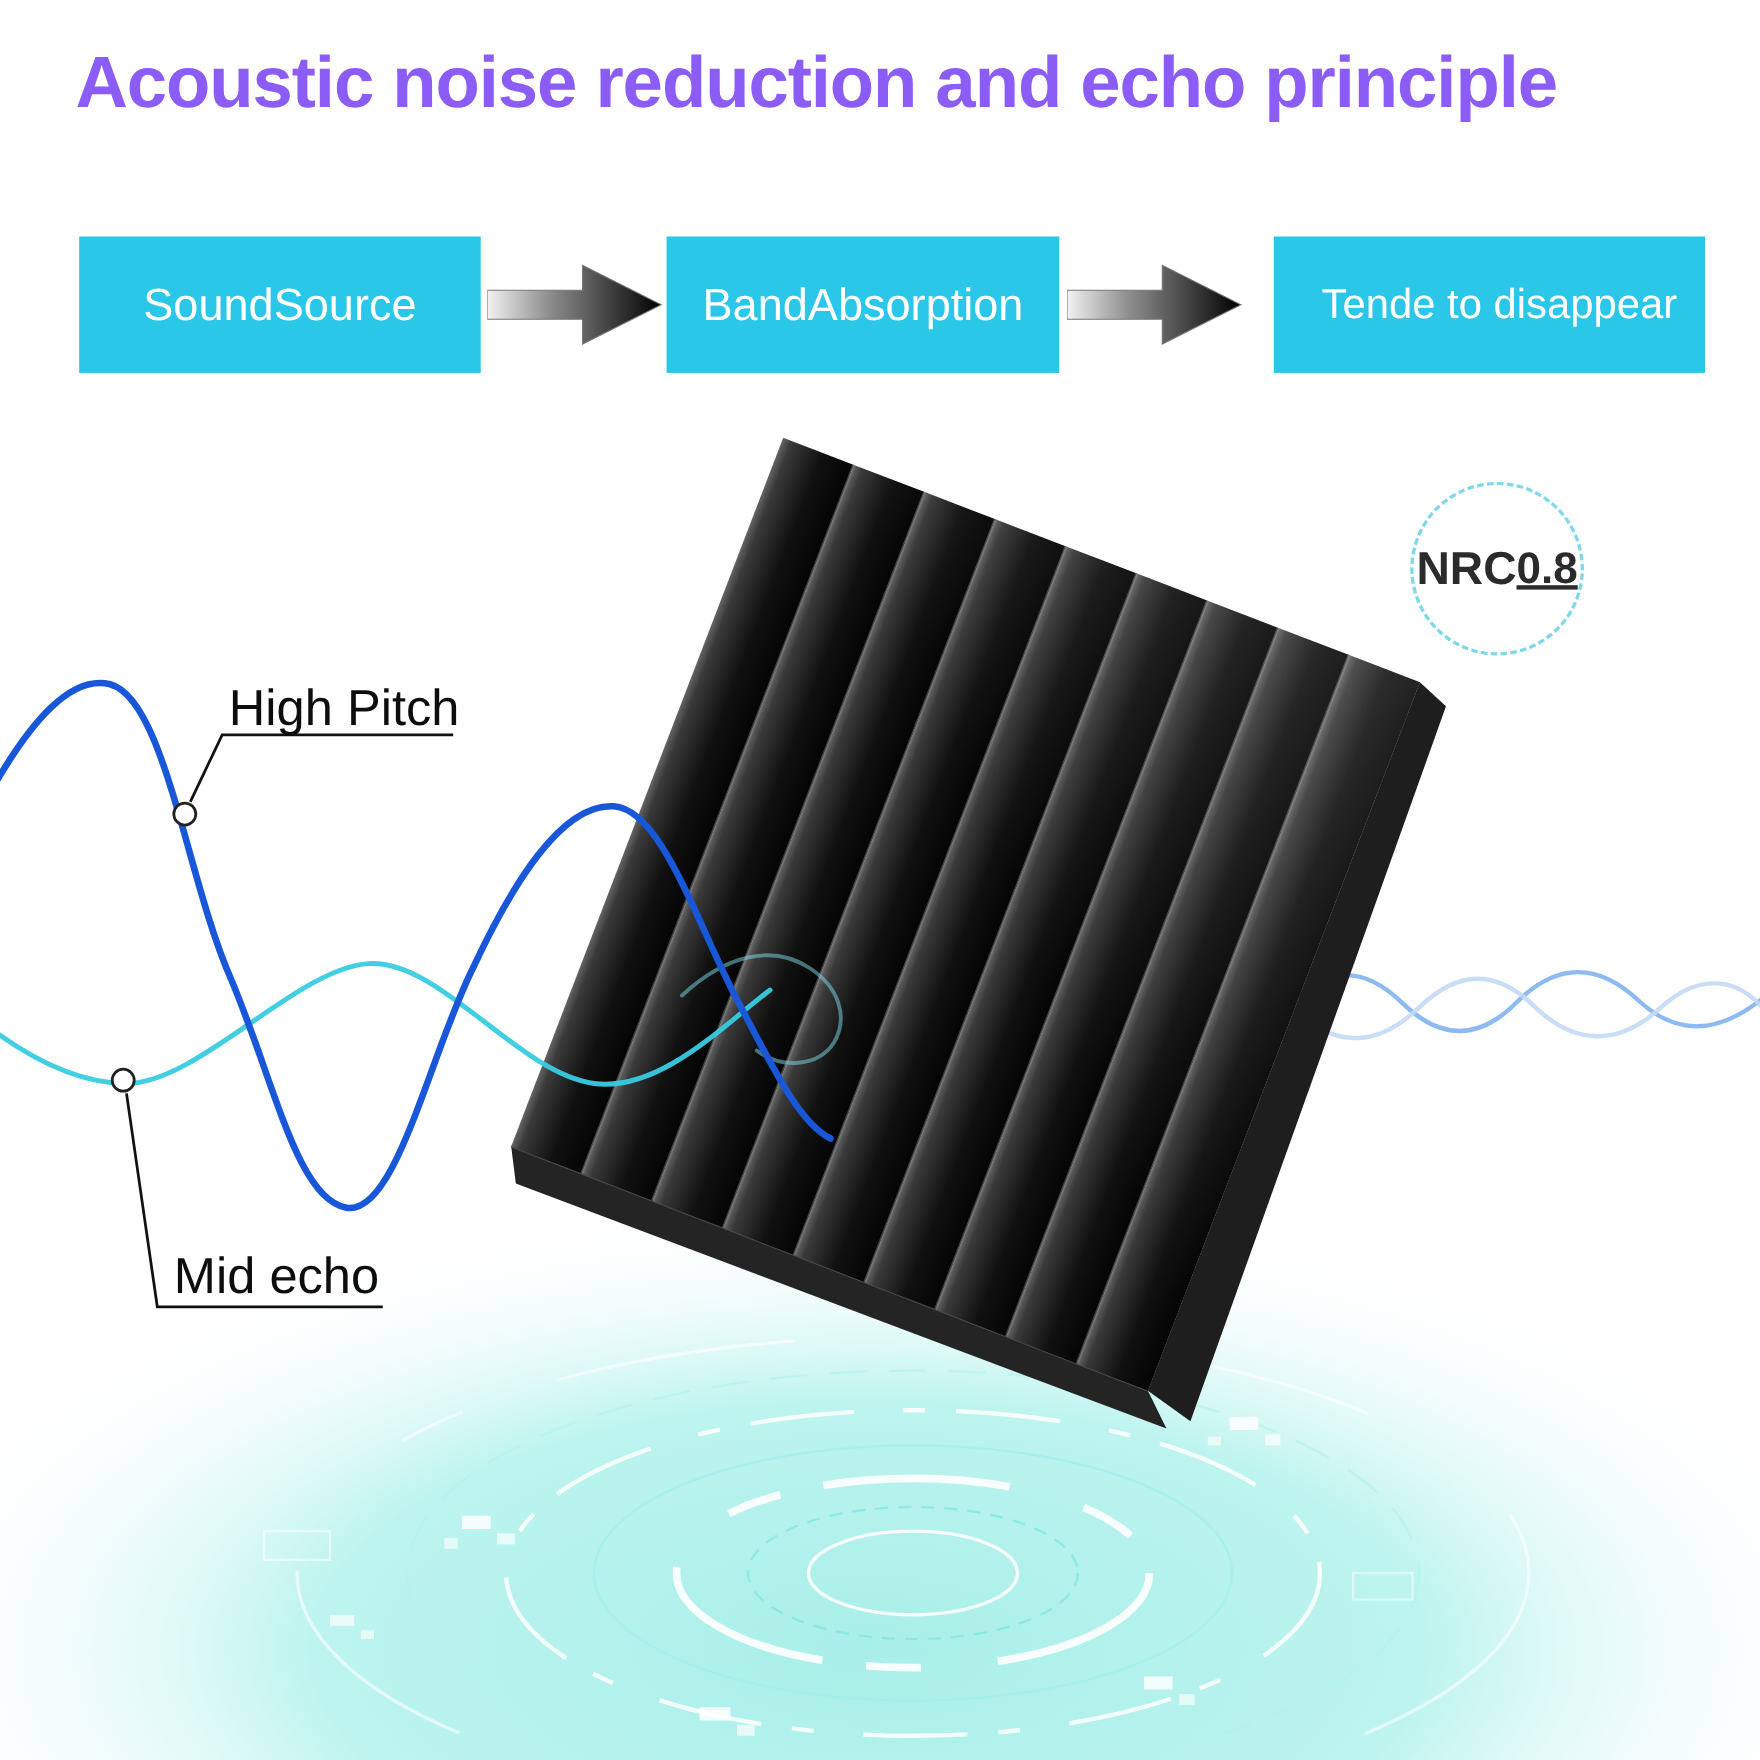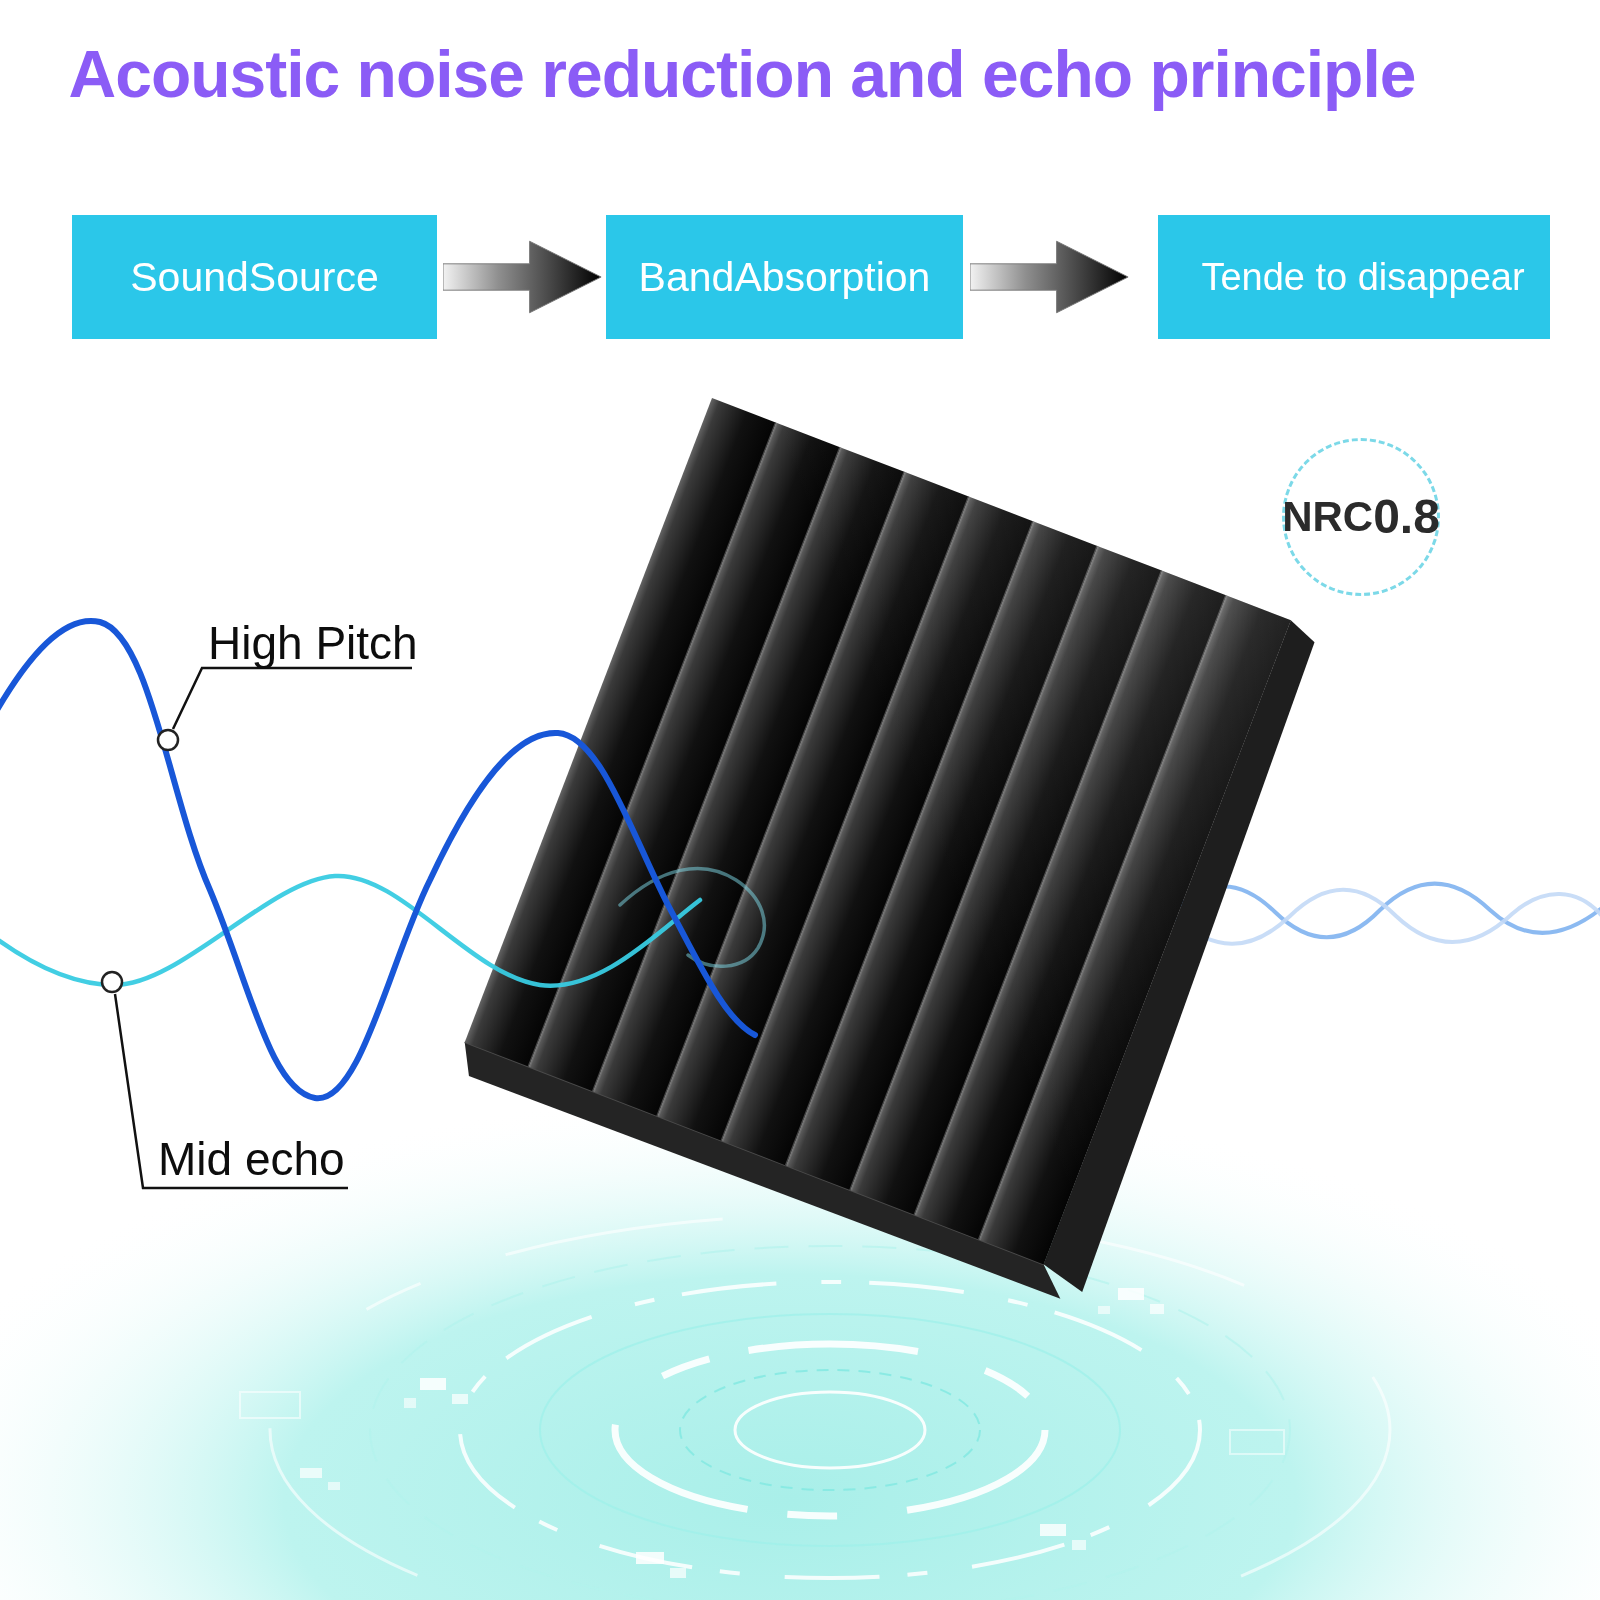--- a/index.html
+++ b/index.html
@@ -23,21 +23,21 @@
   #box3{left:1158px;width:374px;font-size:38px;padding-left:18px;}
   .arrow{position:absolute;top:229px;width:160px;height:96px;}
   #arrow1{left:443px;}
   #arrow2{left:970px;}
   .badge{
     position:absolute;left:1282px;top:438px;width:152px;height:152px;
     border:3px dashed #7cd9e8;border-radius:50%;
     display:flex;align-items:center;justify-content:center;
     color:#2b2b2b;font-weight:bold;font-size:42px;line-height:1.12;background:transparent;
   }
-  .badge .val{font-size:48px;}
+  .badge .val{font-size:40px;text-decoration:underline;}
   .wave-label{position:absolute;font-size:46px;color:#0d0d0d;white-space:nowrap;}
   #high-pitch{left:208px;top:616px;}
   #mid-bass{left:158px;top:1132px;}
 </style>
 </head>
 <body>
 
 <svg class="layer" width="1600" height="1600" viewBox="0 0 1600 1600">
   <defs>
     <radialGradient id="glow" cx="0.5" cy="0.5" r="0.5">

